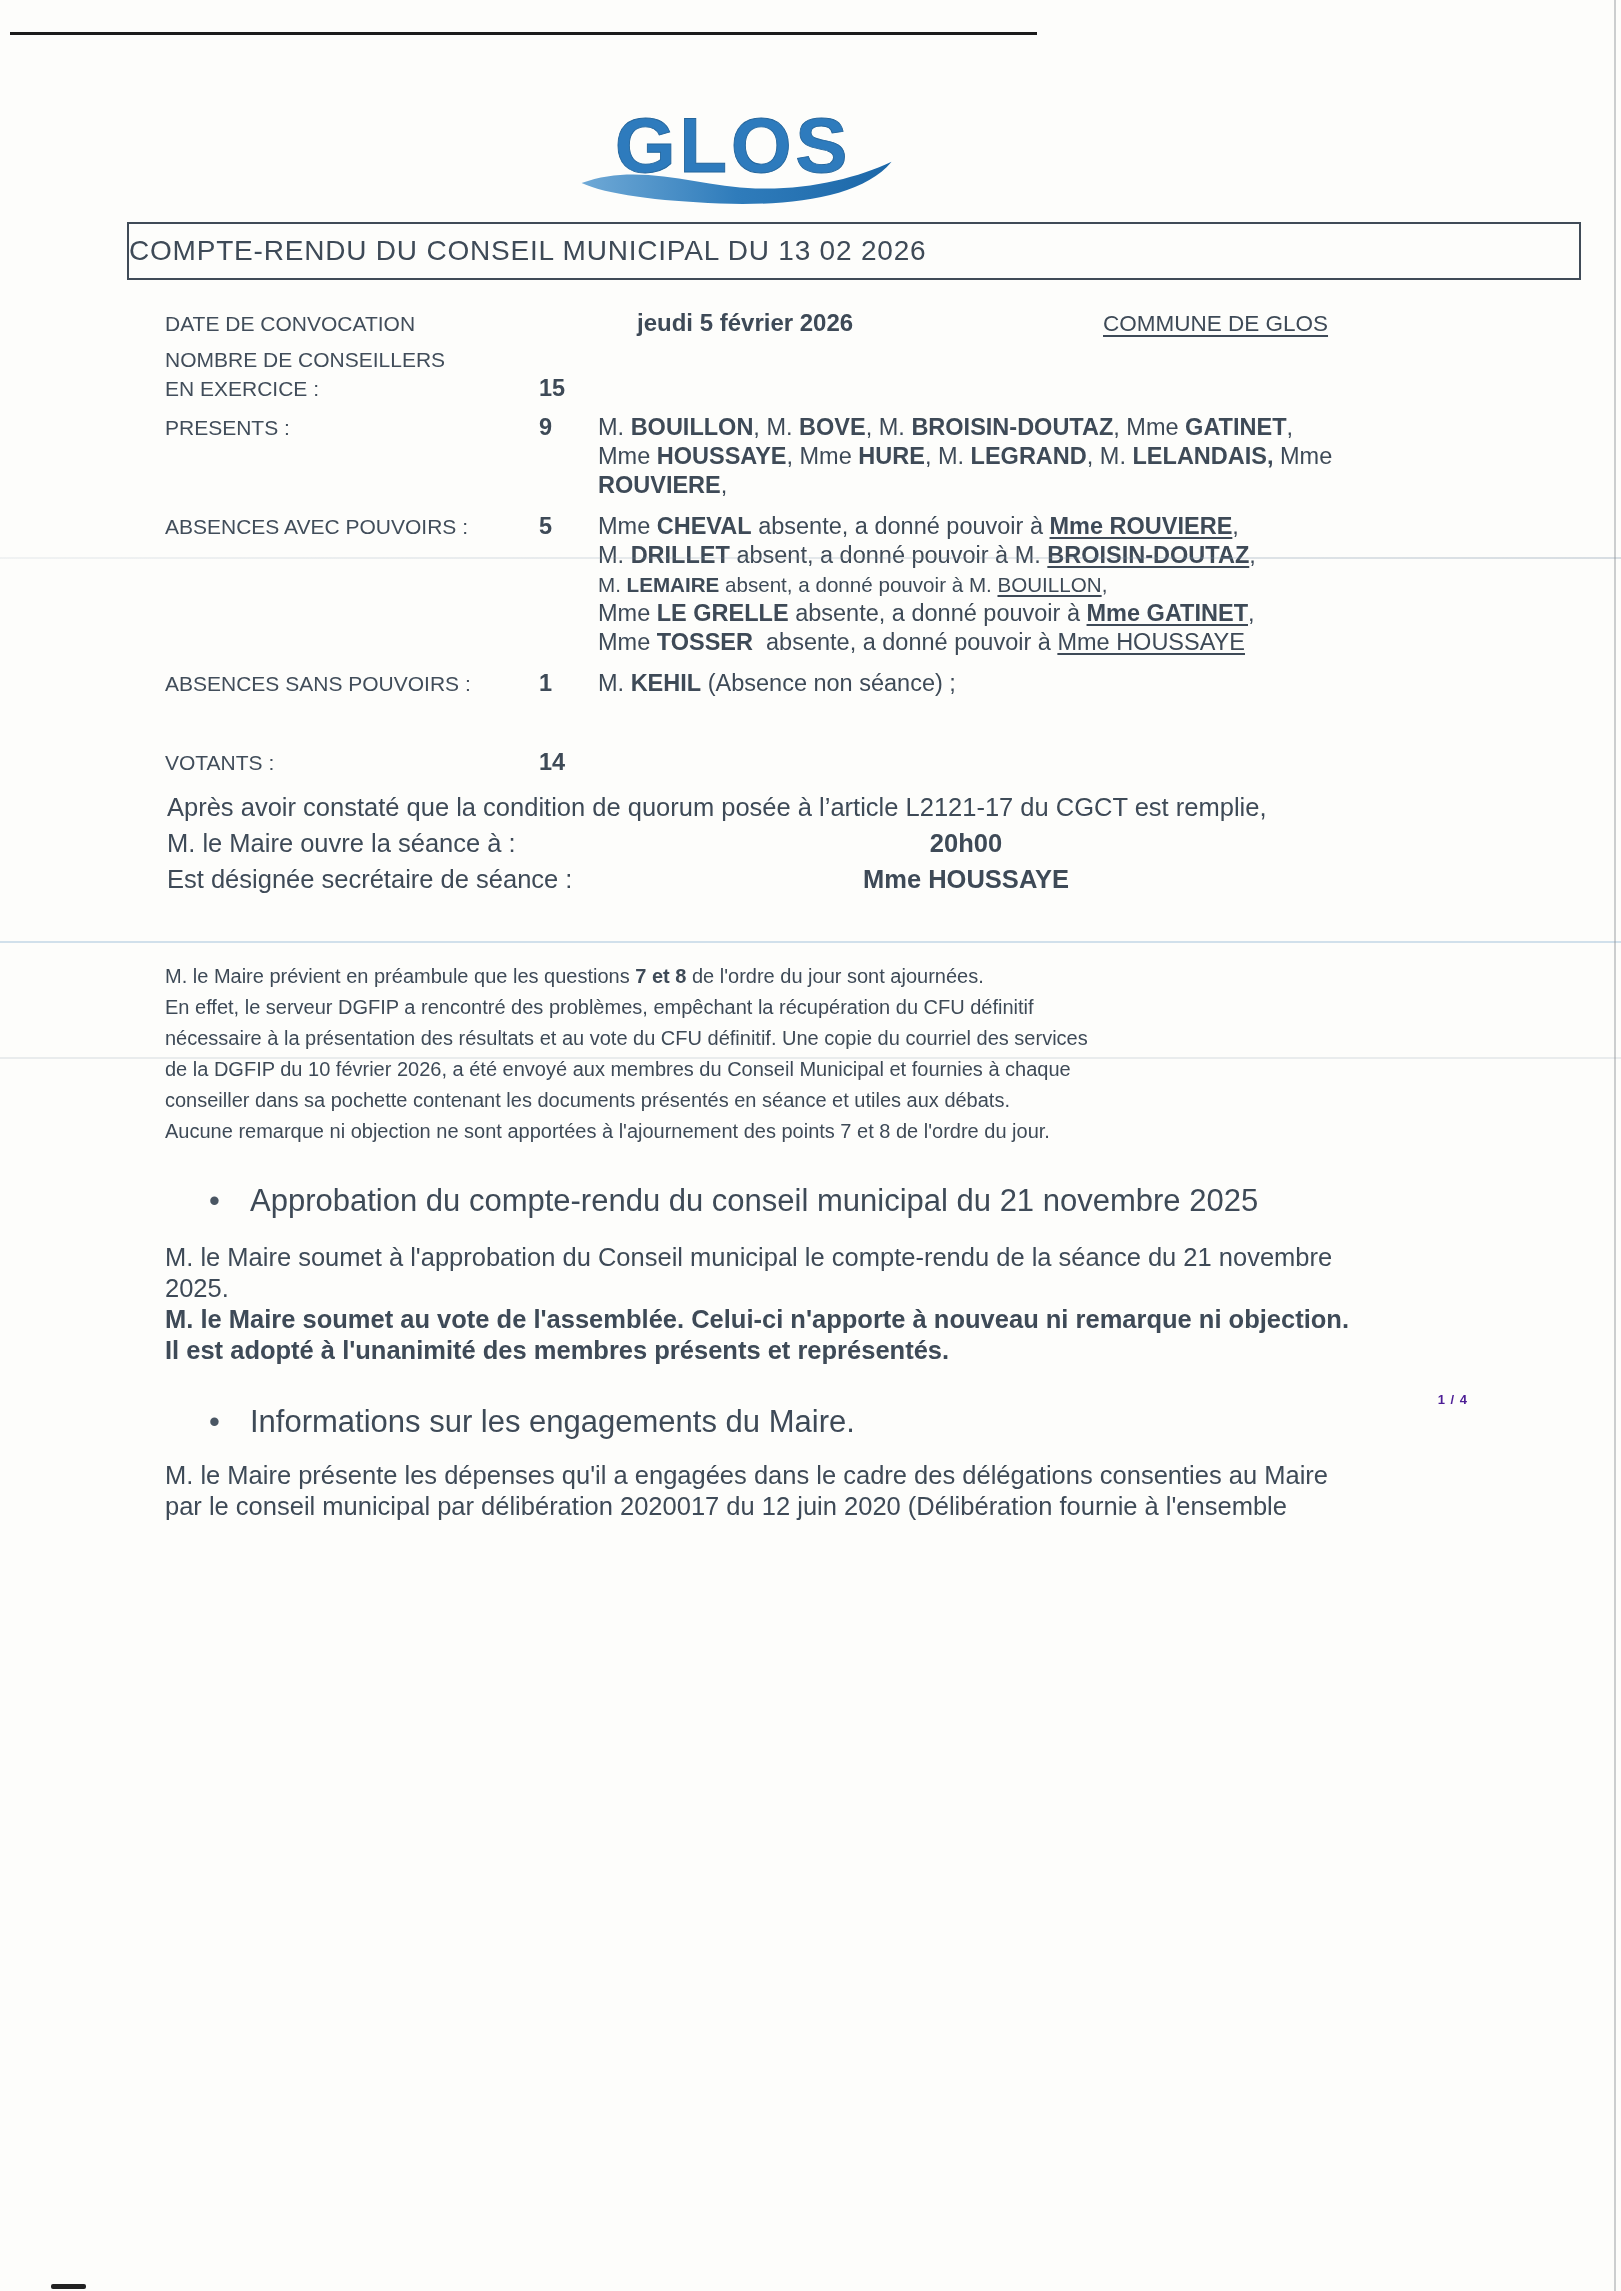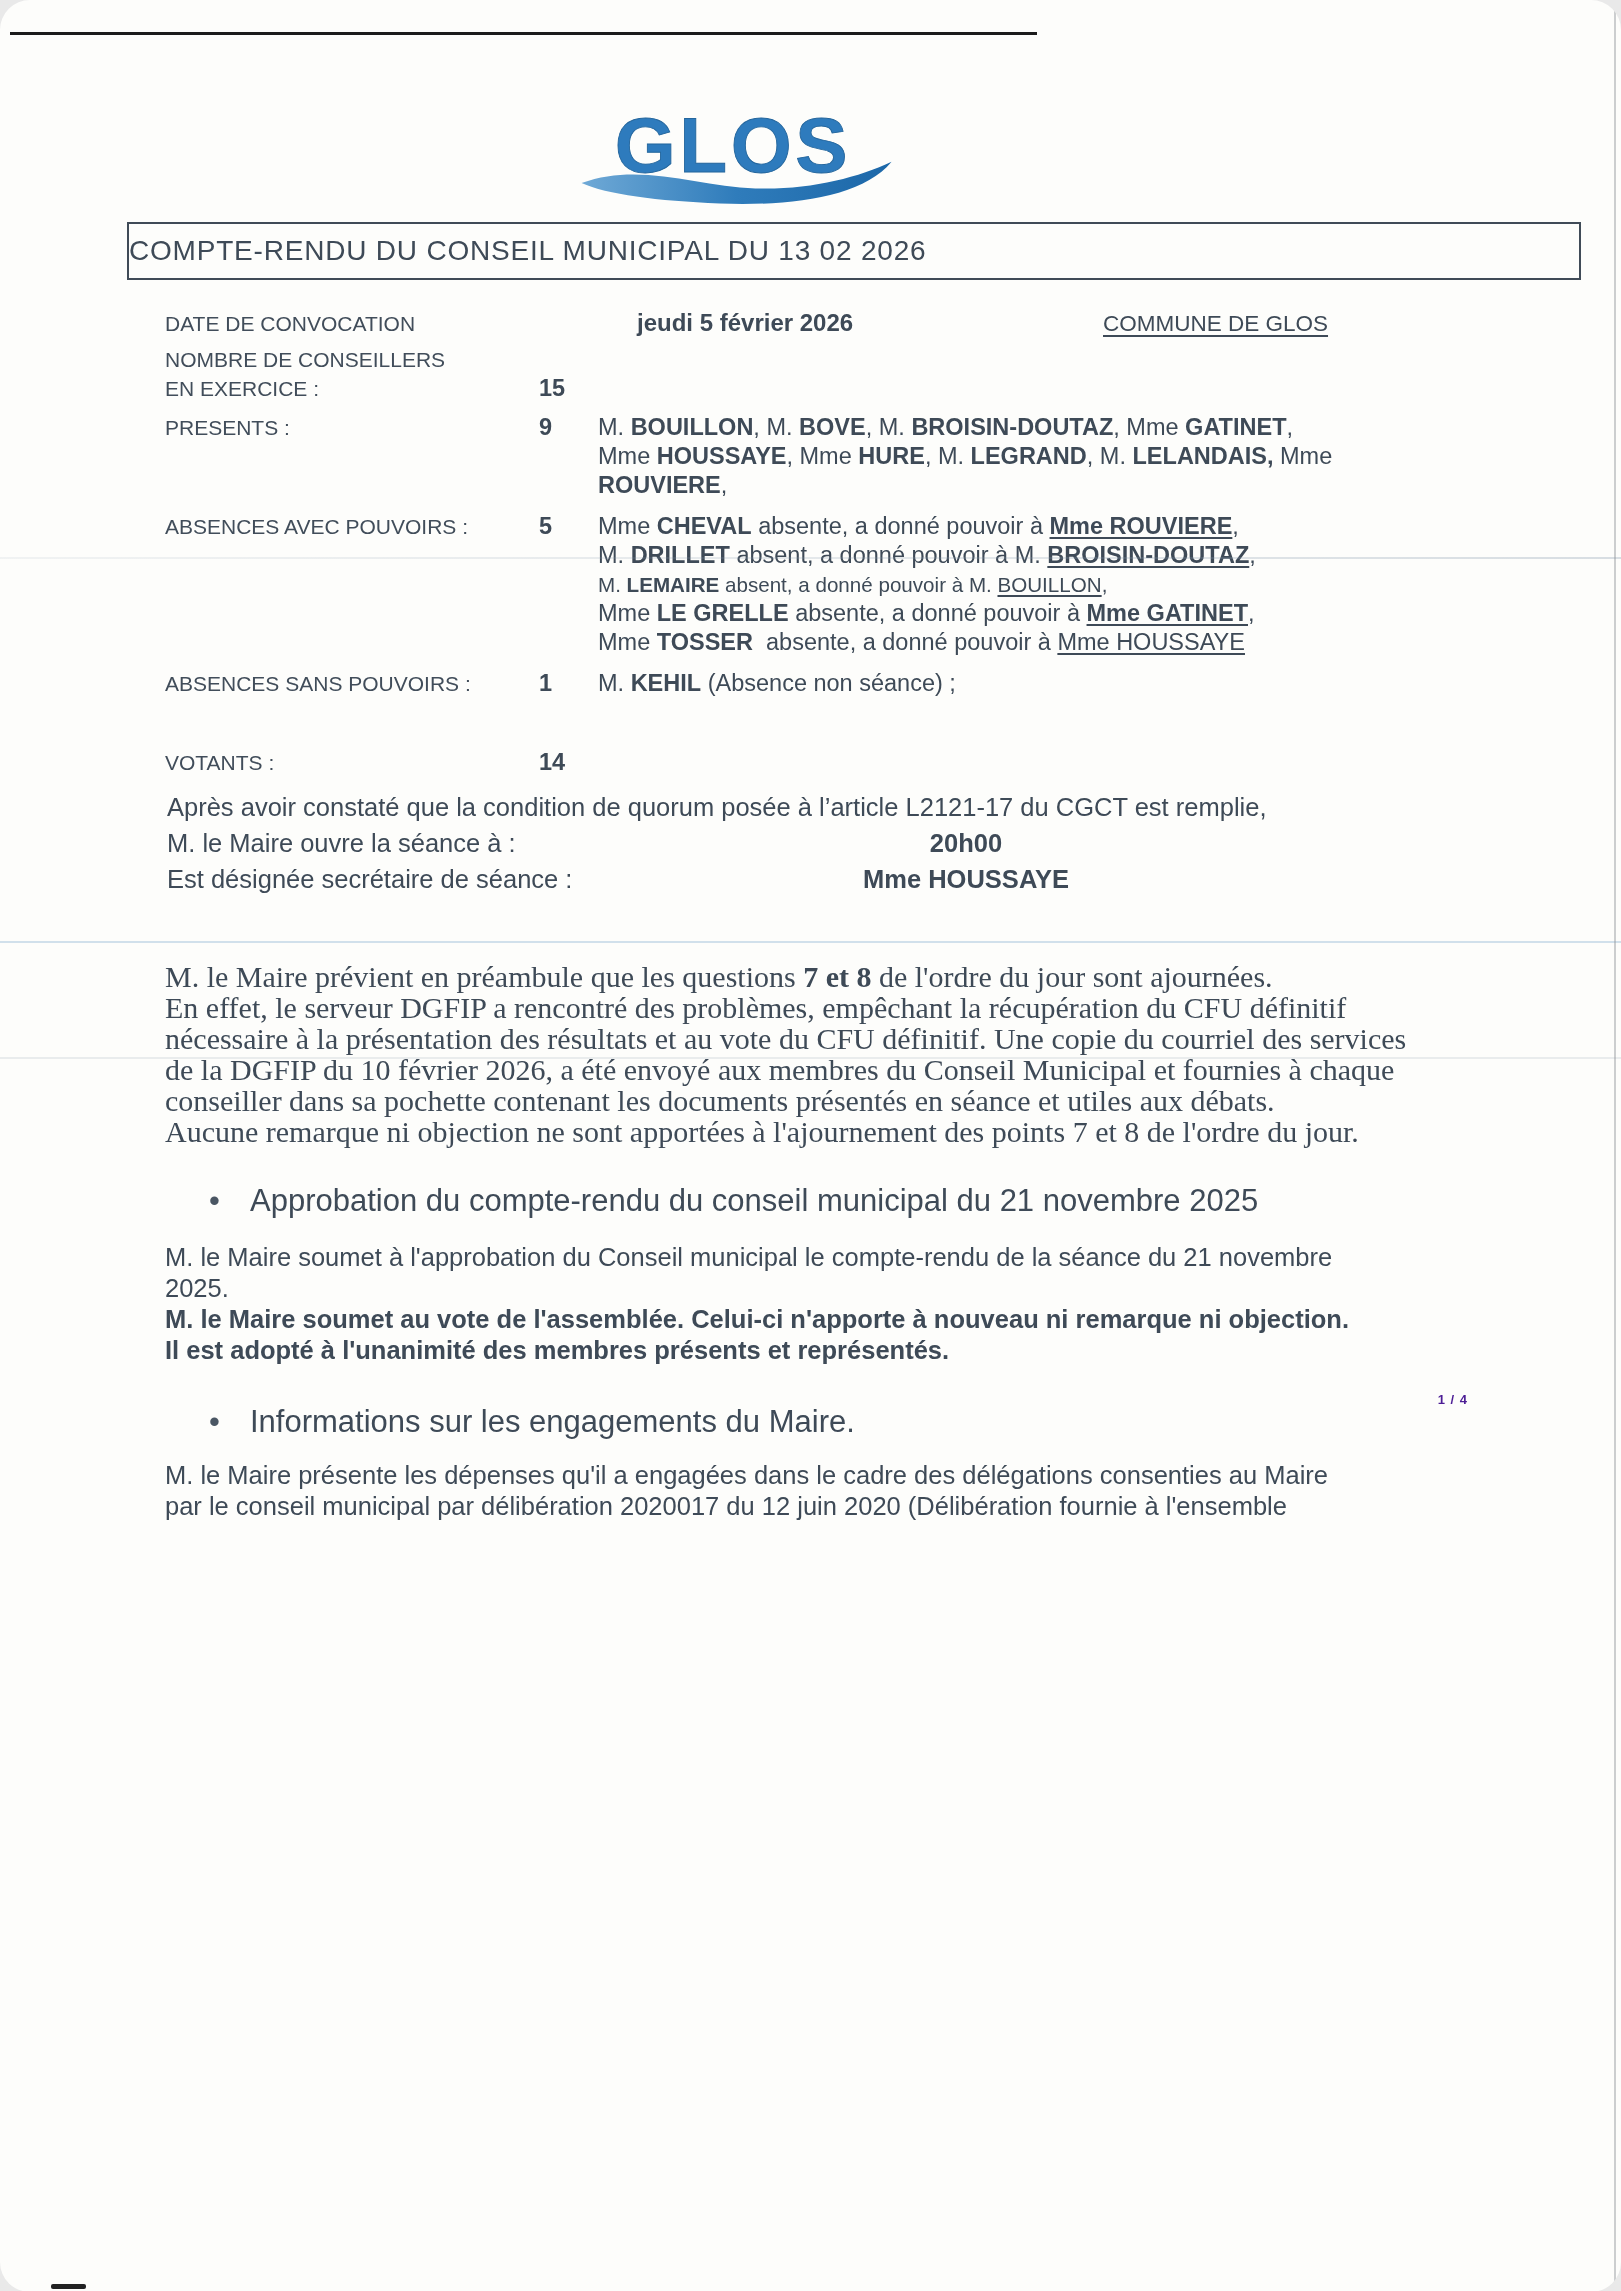--- a/index.html
+++ b/index.html
@@ -5,21 +5,20 @@
   * { margin:0; padding:0; box-sizing:border-box; }
   html,body { background:#e9e9e9; }
   .page {
     position:relative;
     width:1621px; height:2292px;
     margin:0 auto;
     background:#fdfdfb;
     color:#3e4a57;
     font-family:"Liberation Sans", sans-serif;
     overflow:hidden;
-    border-radius:30px;
   }
   .b, .bold { font-weight:700; }
   .u { text-decoration:underline; text-underline-offset:2.9px; }
 
   
   .scan-top { position:absolute; top:32px; left:9.8px; width:1027px; height:2.9px; background:#1b1b1b; }
   .artifact { position:absolute; left:0; right:0; height:2px; pointer-events:none; }
   .a1 { top:557px; background:linear-gradient(to right, rgba(130,150,170,0.10), rgba(130,150,170,0.30)); }
   .a2 { top:941px; background:rgba(110,160,200,0.30); }
   .a3 { top:1057px; background:rgba(130,150,170,0.16); }
@@ -65,21 +64,21 @@
   .mt12 { margin-top:11.8px; }
   .mt40 { margin-top:50px; }
 
   
   .quorum { margin:15.7px 59px 0 167px; font-size:25.5px; line-height:30px; }
   .open-row { display:flex; margin:5.9px 59px 0 167px; font-size:25.5px; line-height:30px; align-items:baseline; }
   .open-row .open-lbl { flex:0 0 593px; }
   .open-row .open-val { flex:0 0 412px; text-align:center; font-weight:700; }
 
   
-  .preamble { margin:67px 55px 0 165px; font-size:30px; line-height:31px;font-family:Liberation Serif, serif; }
+  .preamble { margin:67px 55px 0 165px; font-size:20px; line-height:31px; }
   .para { margin:25.5px 55px 0 165px; font-size:25.5px; line-height:31px; }
   .para-line { white-space:pre-wrap; }
 
   .section-heading {
     position:relative;
     margin:39px 59px 0 165px;
     padding-left:85px;
     font-weight:400;
     font-size:31px;
     line-height:30px;

